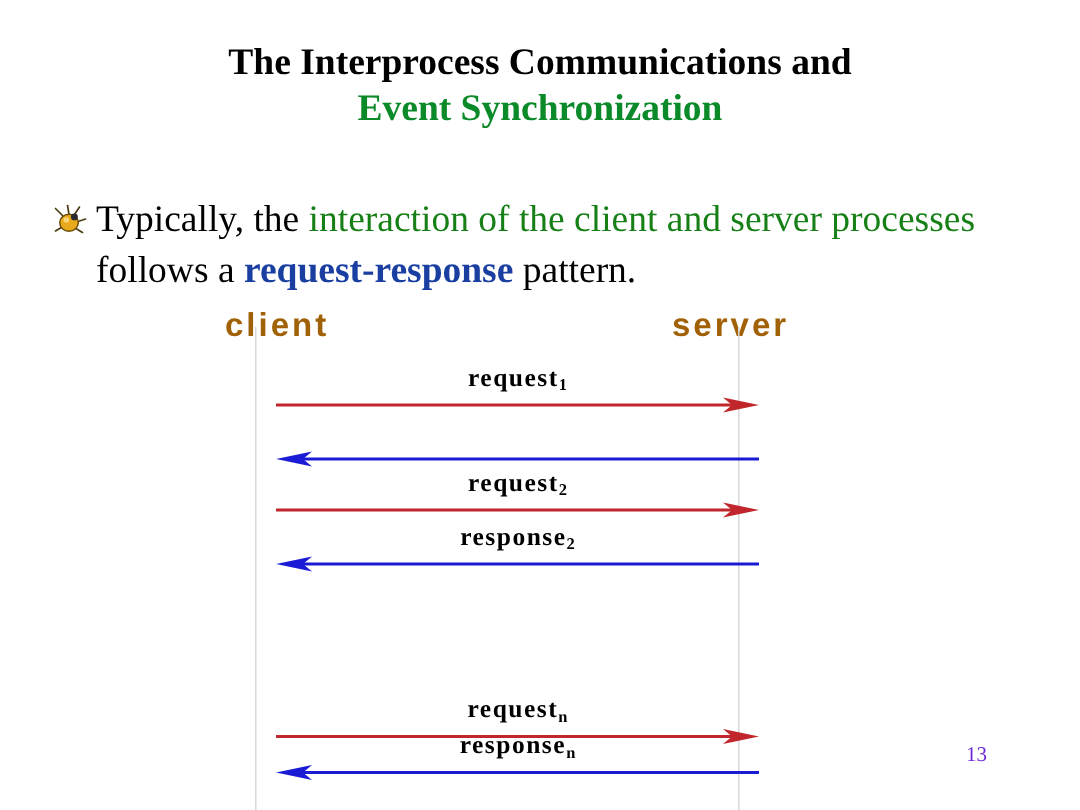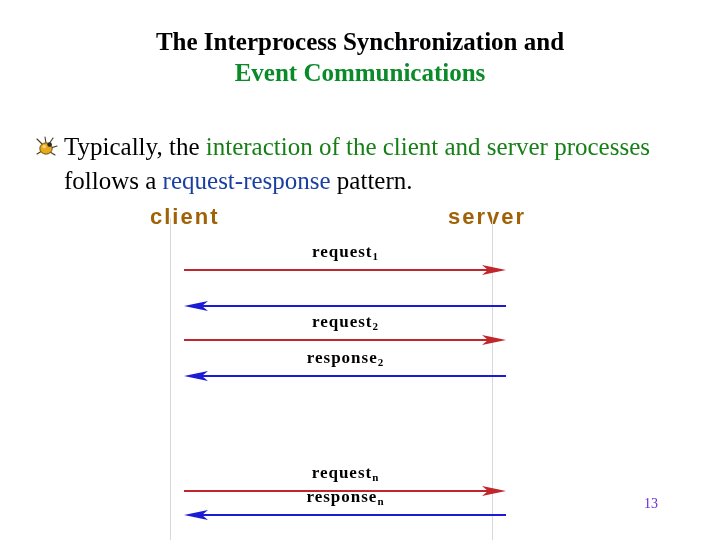--- a/index.html
+++ b/index.html
@@ -47,21 +47,21 @@
   }
   .bullet-text {
     margin-left: 30px;
     font-family: "Liberation Serif", serif;
     font-size: 25px;
     line-height: 34px;
     color: #000000;
     text-indent: 0;
   }
   .tx-green  { color: #168016; }
-  .tx-navy   { color: #1a3fa0; font-weight: normal; }
+  .tx-navy   { color: #1a3fa0; font-weight: bold; }
   .tx-black  { color: #000000; }
 
   
   .diagram {
     position: absolute;
     left: 140px;
     top: 204px;
     width: 420px;
     height: 336px;
   }
@@ -139,22 +139,22 @@
     bottom: 28px;
     font-family: "Liberation Serif", serif;
     font-size: 14px;
     color: #6d28d9;
   }
 </style>
 </head>
 <body>
 
 <div class="slide-title">
-  <span class="title-line1">The Interprocess Synchronization and</span>
-  <span class="title-line2">Event Communications</span>
+  <span class="title-line1">The Interprocess Communications and</span>
+  <span class="title-line2">Event Synchronization</span>
 </div>
 
 <div class="bullet-block">
 
   <span class="bullet-icon">
     <svg width="26" height="22" viewBox="0 0 26 22" aria-hidden="true">
       <g stroke="#4a3a10" stroke-width="1.1" fill="none" stroke-linecap="round">
         <line x1="9" y1="9" x2="3" y2="3"></line>
         <line x1="12" y1="7" x2="11" y2="1"></line>
         <line x1="15" y1="8" x2="19" y2="2"></line>

